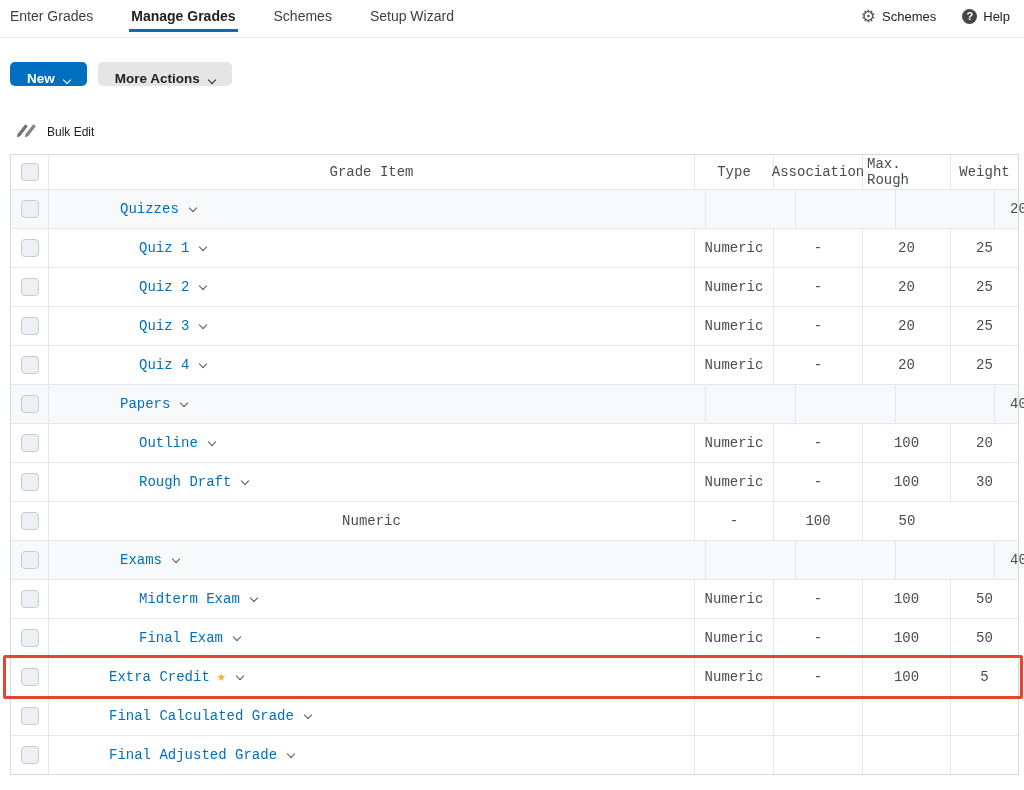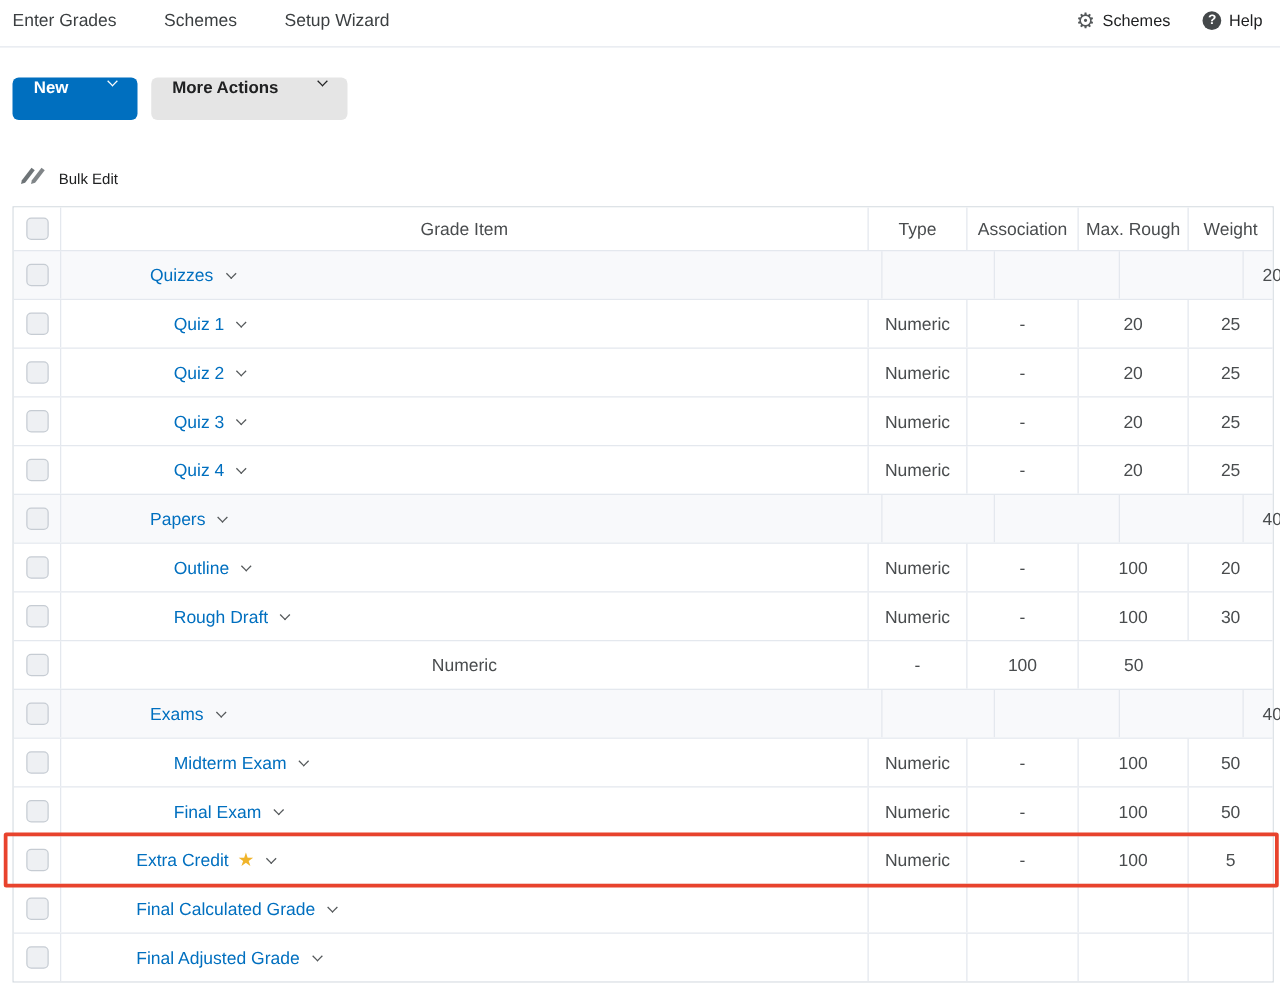--- a/index.html
+++ b/index.html
@@ -26,41 +26,41 @@
   .navlink { display: flex; align-items: center; gap: 6px; font-size: 13px; color: #202122; cursor: pointer; }
   .gear { font-size: 17px; color: #54585a; line-height: 1; }
   .helpicon {
     width: 15px; height: 15px; border-radius: 50%; background: #44484a; color: #fff;
     font-size: 11px; font-weight: bold; display: flex; align-items: center; justify-content: center;
   }
 
   
   .toolbar { margin: 24px 0 0 10px; display: flex; gap: 11px; }
   .btn {
-    display: inline-flex; align-items: flex-start; height: 34px; border: none; border-radius: 5px;
-    font-family: inherit; font-size: 13.5px; font-weight: bold; cursor: pointer; padding: 0 17px; gap: 23px;
+    display: inline-flex; align-items: flex-end; height: 24px; border: none; border-radius: 5px;
+    font-family: inherit; font-size: 13.5px; font-weight: bold; cursor: pointer; padding: 0 17px;
   }
   .btn.primary { background: #006fbf; color: #ffffff; }
   .btn.secondary { background: #e5e5e5; color: #202122; }
   .chev {
     display: inline-block; width: 6px; height: 6px;
     border-right: 1.8px solid currentColor; border-bottom: 1.8px solid currentColor;
     transform: rotate(45deg); margin-left: 9px; margin-bottom: 3px;
   }
 
   
   .bulk-edit { margin: 36px 0 12px 16px; display: inline-flex; align-items: center; gap: 9px; cursor: pointer; }
   .bulk-label { font-size: 12px; color: #202122; }
 
   
   .gtable { margin-left: 10px; width: 1009px; border: 1px solid #d4dae0; }
   .trow {
     display: grid; grid-template-columns: 38px 646px 79px 89px 88px 1fr;
     min-height: 39px; align-items: stretch; border-top: 1px solid #e4e8ee;
-    background: #ffffff; position: relative;
+    background: #ffffff; position: relative; font-family: Liberation Mono, monospace;
   }
   .trow.thead { min-height: 34px; border-top: none; }
   .trow.cat { background: #f8f9fb; gap: 11px; }
   .cell { display: flex; align-items: center; border-right: 1px solid #e4e8ee; padding: 0 4px; }
   .cell:last-child { border-right: none; }
   .cell.center { justify-content: center; font-size: 14px; color: #494c4e; }
   .th { font-size: 13px; color: #565a5c; }
   .cell.ck { justify-content: center; }
   .checkbox { width: 18px; height: 18px; border-radius: 4px; background: #eef0f3; border: 1px solid #c6ccd3; cursor: pointer; }
   .cell.name { padding-left: 60px; }
@@ -75,20 +75,21 @@
 </style>
 </head>
 <body>
 
 
 
 
 <div class="topnav">
   <div class="tabs">
     <a class="tab">Enter Grades</a>
+    <a class="tab active">Manage Grades</a>
     <a class="tab">Schemes</a>
     <a class="tab">Setup Wizard</a>
   </div>
   <div class="nav-right">
     <a class="navlink">
       <span class="gear">⚙</span>
       <span>Schemes</span>
     </a>
     <a class="navlink">
       <span class="helpicon">?</span>

